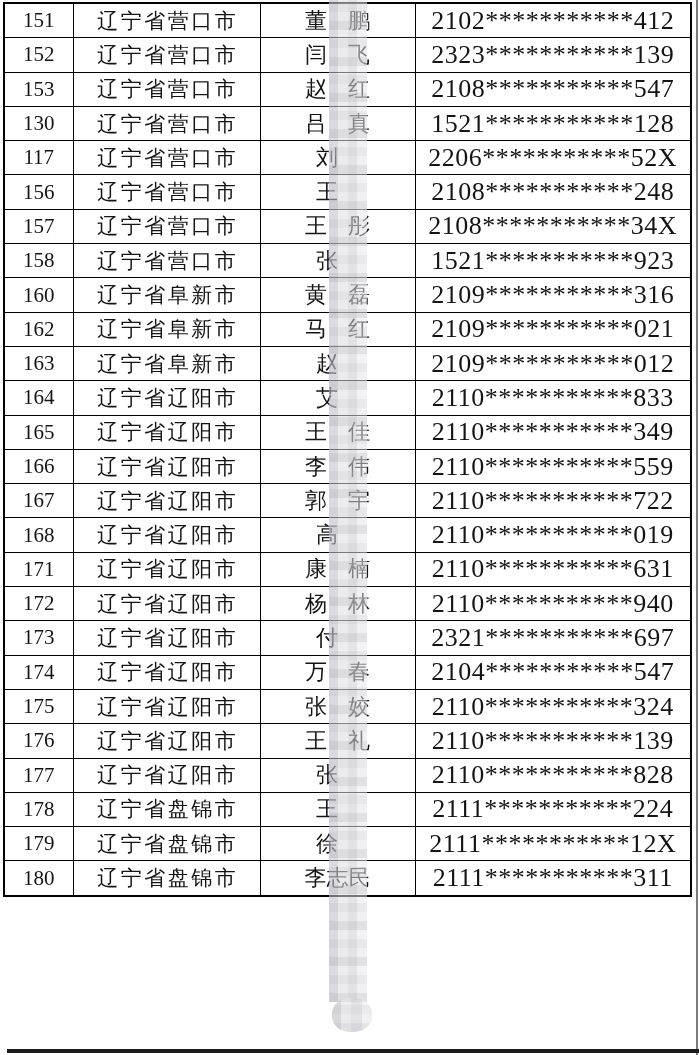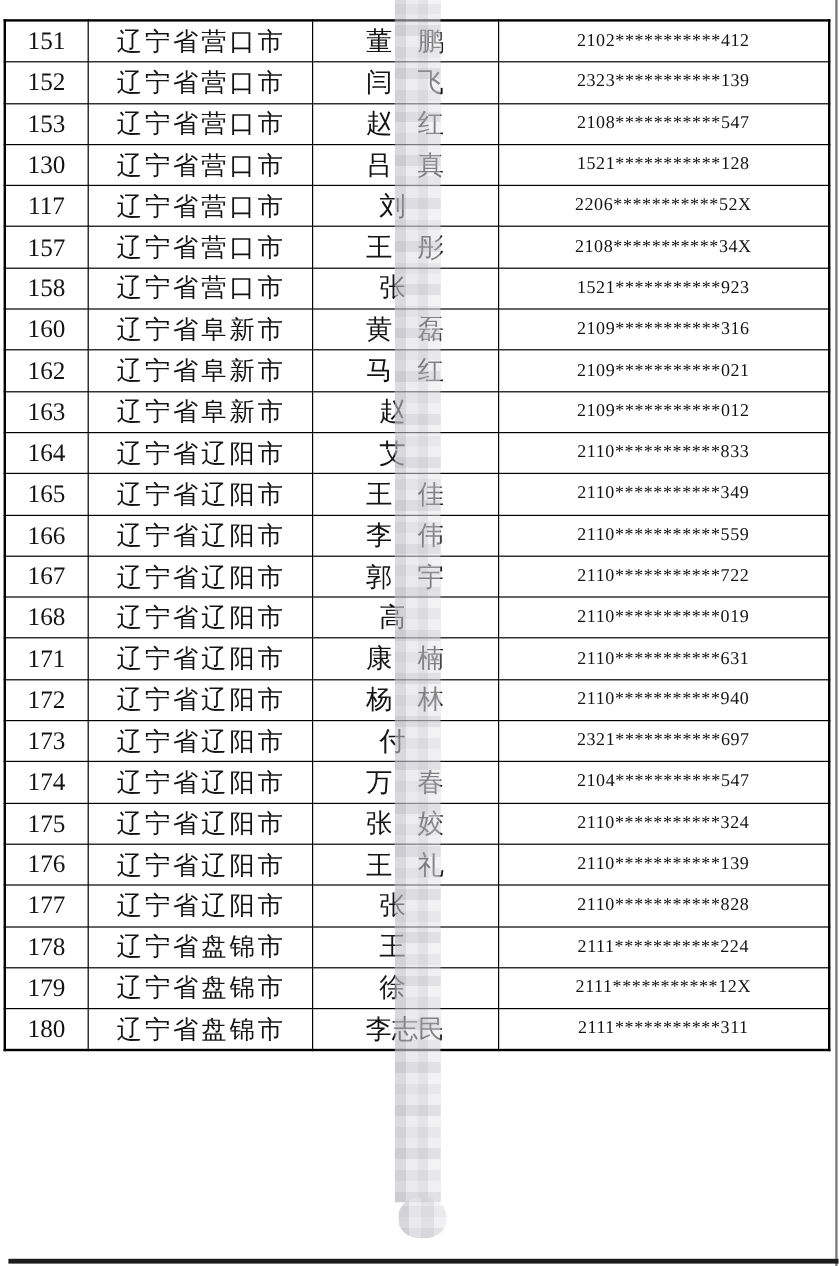--- a/index.html
+++ b/index.html
@@ -9,36 +9,35 @@
     background:#ffffff;
     overflow:hidden;
     font-family:"Liberation Serif","DejaVu Serif",serif;
     color:#141414;
   }
   table.list{
     position:absolute;left:3px;top:2px;
     width:687px;
     border-collapse:collapse;
     table-layout:fixed;
-    margin-top:14px;
   }
   table.list{border:2px solid #000;}
   table.list td{
     border:1.5px solid #000;
     height:33.3px;
     padding:0;
     text-align:center;
     vertical-align:middle;
     overflow:hidden;
     white-space:nowrap;
   }
   td.c-num{font-size:21px;}
   td.c-region{font-size:21px;letter-spacing:2.5px;text-indent:2.5px;}
   td.c-name{font-size:22px;}
-  td.c-id{font-size:15px;letter-spacing:0.5px;}
+  td.c-id{font-size:26px;letter-spacing:0.5px;}
   .nl,.nr{display:inline-block;vertical-align:middle;}
   .sp{display:inline-block;width:21px;height:22px;vertical-align:middle;}
   
   .blur-strip{
     position:absolute;left:329px;top:0;width:38px;height:1002px;
     z-index:5;pointer-events:none;
     background-image:
       repeating-linear-gradient(90deg,
         rgba(177,177,186,0.42) 0 9px,
         rgba(216,216,222,0.36) 9px 19px,
@@ -111,20 +110,26 @@
       <td class="c-name"><span class="nl">吕</span><span class="sp"></span><span class="nr">真</span></td>
       <td class="c-id">1521***********128</td>
     </tr>
         <tr>
       <td class="c-num">117</td>
       <td class="c-region">辽宁省营口市</td>
       <td class="c-name"><span class="nl">刘</span><span class="sp"></span><span class="nr"></span></td>
       <td class="c-id">2206***********52X</td>
     </tr>
         <tr>
+      <td class="c-num">156</td>
+      <td class="c-region">辽宁省营口市</td>
+      <td class="c-name"><span class="nl">王</span><span class="sp"></span><span class="nr"></span></td>
+      <td class="c-id">2108***********248</td>
+    </tr>
+        <tr>
       <td class="c-num">157</td>
       <td class="c-region">辽宁省营口市</td>
       <td class="c-name"><span class="nl">王</span><span class="sp"></span><span class="nr">彤</span></td>
       <td class="c-id">2108***********34X</td>
     </tr>
         <tr>
       <td class="c-num">158</td>
       <td class="c-region">辽宁省营口市</td>
       <td class="c-name"><span class="nl">张</span><span class="sp"></span><span class="nr"></span></td>
       <td class="c-id">1521***********923</td>

